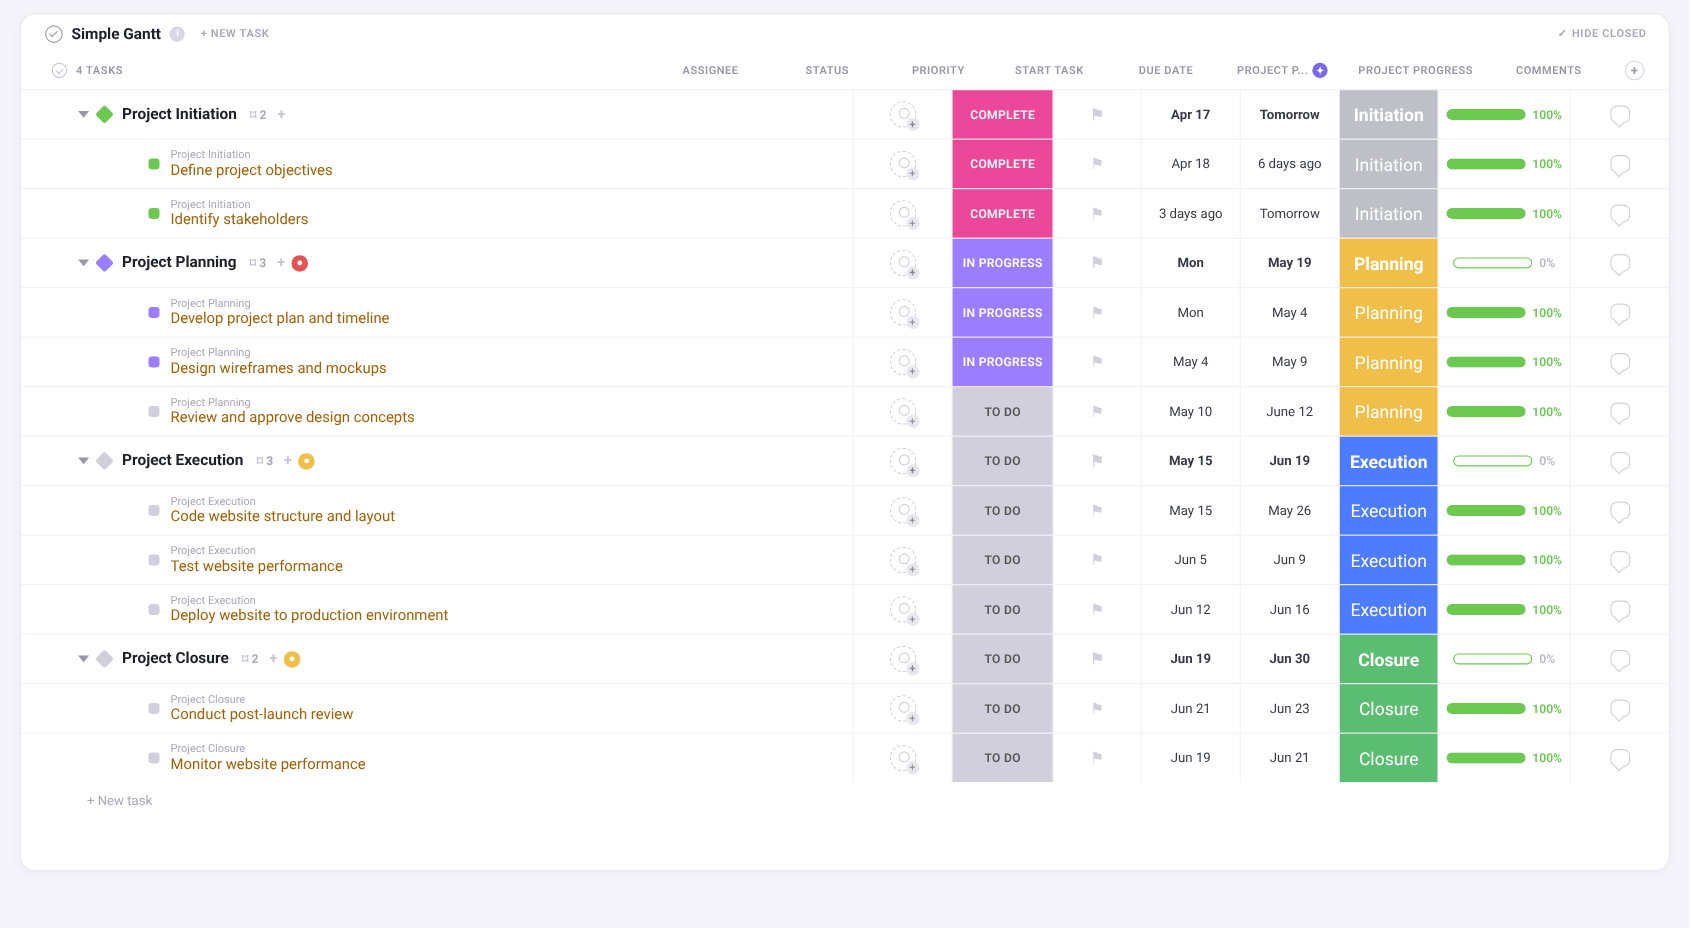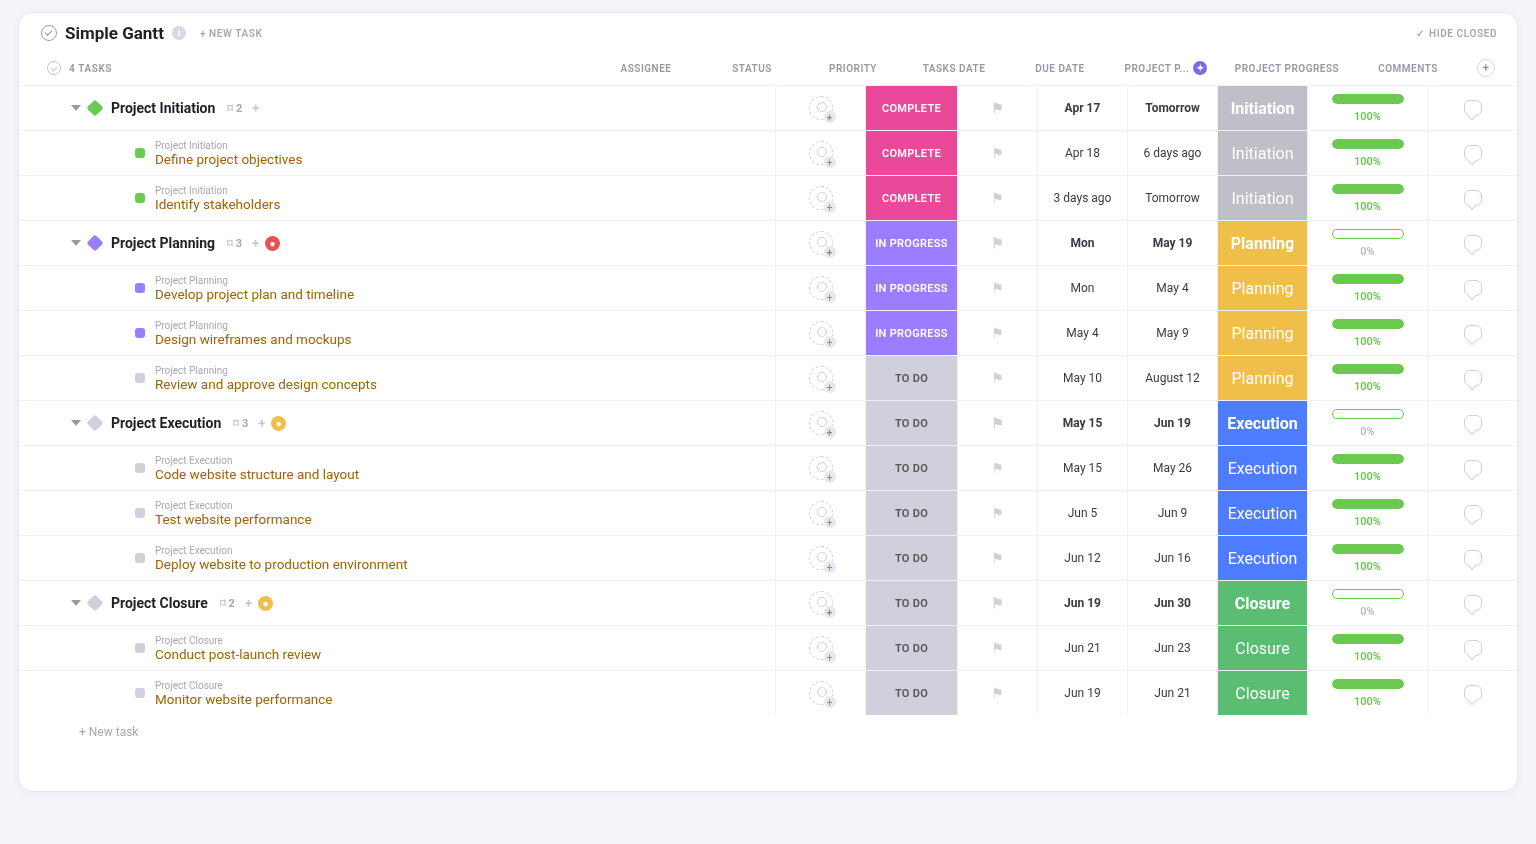--- a/index.html
+++ b/index.html
@@ -34,21 +34,21 @@
       content: "";
       position: absolute;
       left: 3px; top: 4px;
       width: 6px; height: 3px;
       border-left: 1.5px solid #9d9cab;
       border-bottom: 1.5px solid #9d9cab;
       transform: rotate(-45deg);
     }
     .title {
       font-weight: 700;
-      font-size: 17px;
+      font-size: 14px;
       color: #1f1f28;
     }
     .info-dot {
       width: 14px; height: 14px;
       border-radius: 50%;
       background: #d9d7e4;
       color: #fff;
       font-size: 9px;
       display: flex; align-items: center; justify-content: center;
       font-weight: 700;
@@ -163,21 +163,21 @@
     .chip-red{background:#e55353;}
     .chip-yellow{background:#efbf4a;}
 
     .cells { margin-left:auto; display:flex; align-items:stretch; }
     .cell { display:flex; align-items:center; justify-content:center; height:44px; border-left:1px solid #f1f0f6; }
     .cell.assignee{width:90px;}
     .cell.status{width:92px; padding:0;}
     .cell.priority{width:80px;}
     .cell.date{width:90px; font-size:12px; color:#3a3a46;}
     .cell.phase{width:90px; padding:0;}
-    .cell.progress{width:120px; gap:6px; font-size:11px;flex-direction:column;}
+    .cell.progress{width:120px; gap:6px; font-size:11px;}
     .cell.comments{width:90px;}
 
     .assignee-ph {
       width:24px;height:24px;border:1px dashed #d0cfdb;border-radius:50%;position:relative;
     }
     .assignee-ph::after{
       content:"+"; position:absolute; right:-4px; bottom:-4px;
       width:12px;height:12px;border-radius:50%;background:#e8e7ee;color:#888;
       font-size:10px;display:flex;align-items:center;justify-content:center;
     }
@@ -243,21 +243,21 @@
       </span>
   </div>
 
   <div class="sub-bar">
     <span class="sub-check"></span>
     <span class="task-count">4 TASKS</span>
     <div class="col-headers">
       <div class="col assignee">ASSIGNEE</div>
       <div class="col status">STATUS</div>
       <div class="col priority">PRIORITY</div>
-      <div class="col date">TASKS DATE</div>
+      <div class="col date">START TASK</div>
       <div class="col date">DUE DATE</div>
       <div class="col phase">
         <span>PROJECT P...</span>
         <span class="phase-badge">✦</span>
       </div>
       <div class="col progress">PROJECT PROGRESS</div>
       <div class="col comments">COMMENTS</div>
       <div class="add-col">+</div>
     </div>
   </div>
@@ -493,21 +493,21 @@
     <div class="cell assignee">
             <span class="assignee-ph"></span>
           </div>
     <div class="cell status">
             <div class="status-pill st-todo">TO DO</div>
           </div>
     <div class="cell priority">
             <span class="flag">⚑</span>
           </div>
     <div class="cell date">May 10</div>
-    <div class="cell date">August 12</div>
+    <div class="cell date">June 12</div>
     <div class="cell phase">
             <div class="phase-pill ph-plan">Planning</div>
           </div>
     <div class="cell progress">
       <span class="bar ">
               <span class="fill" style="width:100%"></span>
             </span>
       <span class="pct ">100%</span>
     </div>
     <div class="cell comments">

